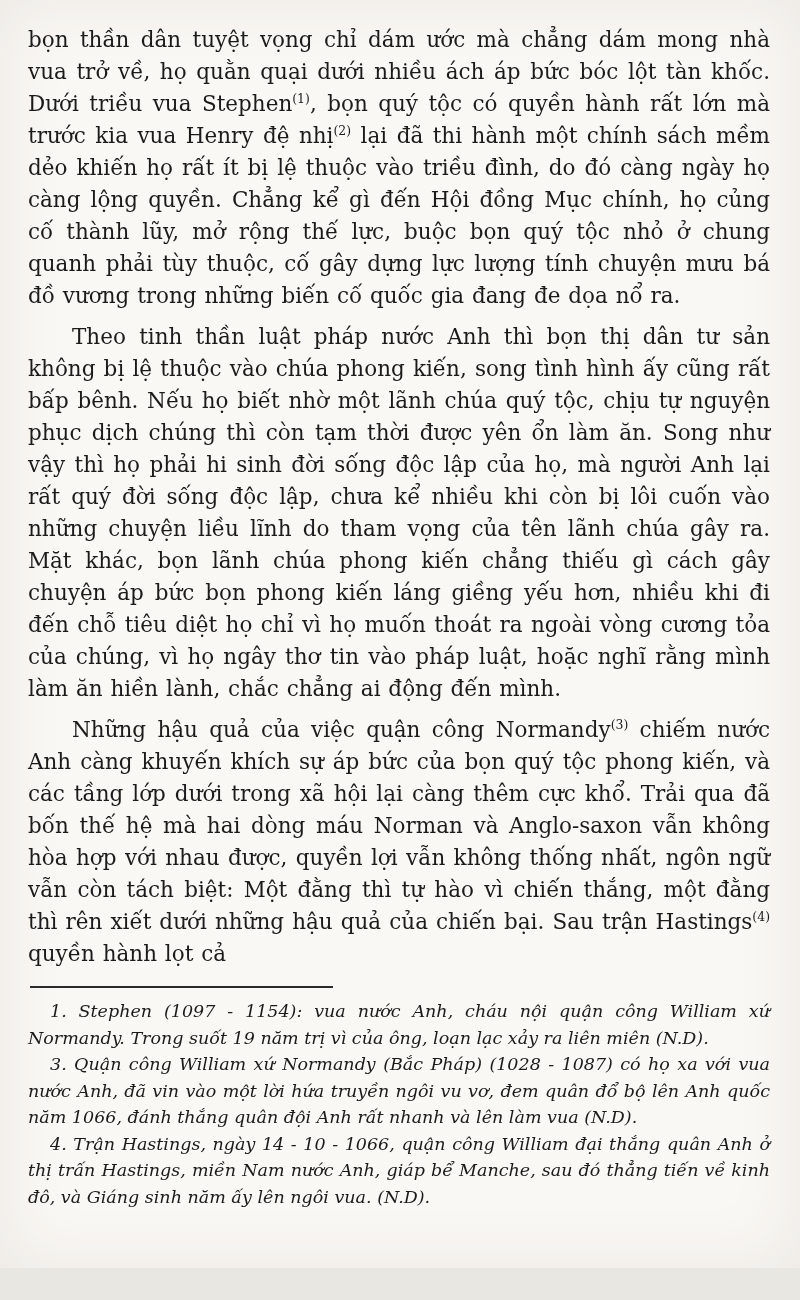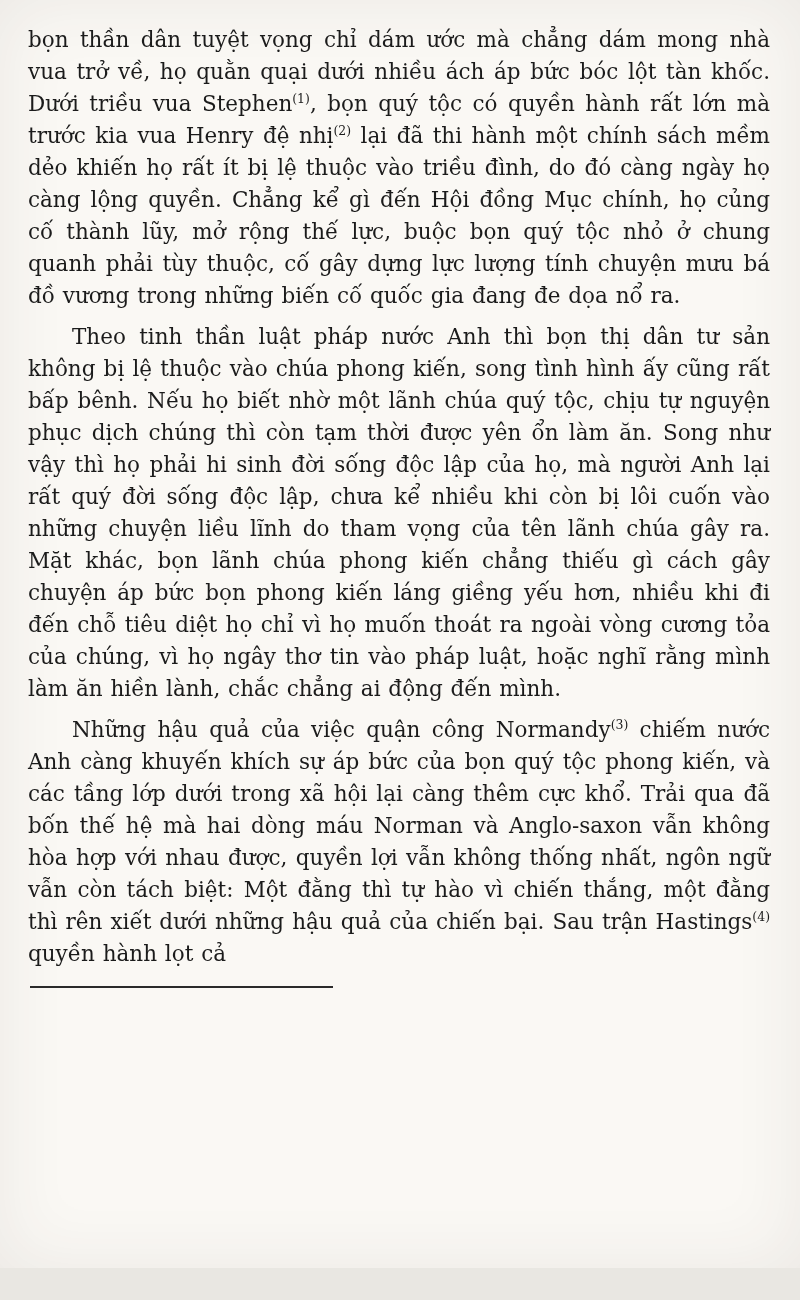--- a/index.html
+++ b/index.html
@@ -76,16 +76,19 @@
 
   <div class="body-text">
     <p class="no-indent">bọn thần dân tuyệt vọng chỉ dám ước mà chẳng dám mong nhà vua trở về, họ quằn quại dưới nhiều ách áp bức bóc lột tàn khốc. Dưới triều vua Stephen<sup>(1)</sup>, bọn quý tộc có quyền hành rất lớn mà trước kia vua Henry đệ nhị<sup>(2)</sup> lại đã thi hành một chính sách mềm dẻo khiến họ rất ít bị lệ thuộc vào triều đình, do đó càng ngày họ càng lộng quyền. Chẳng kể gì đến Hội đồng Mục chính, họ củng cố thành lũy, mở rộng thế lực, buộc bọn quý tộc nhỏ ở chung quanh phải tùy thuộc, cố gây dựng lực lượng tính chuyện mưu bá đồ vương trong những biến cố quốc gia đang đe dọa nổ ra.</p>
     <p>Theo tinh thần luật pháp nước Anh thì bọn thị dân tư sản không bị lệ thuộc vào chúa phong kiến, song tình hình ấy cũng rất bấp bênh. Nếu họ biết nhờ một lãnh chúa quý tộc, chịu tự nguyện phục dịch chúng thì còn tạm thời được yên ổn làm ăn. Song như vậy thì họ phải hi sinh đời sống độc lập của họ, mà người Anh lại rất quý đời sống độc lập, chưa kể nhiều khi còn bị lôi cuốn vào những chuyện liều lĩnh do tham vọng của tên lãnh chúa gây ra. Mặt khác, bọn lãnh chúa phong kiến chẳng thiếu gì cách gây chuyện áp bức bọn phong kiến láng giềng yếu hơn, nhiều khi đi đến chỗ tiêu diệt họ chỉ vì họ muốn thoát ra ngoài vòng cương tỏa của chúng, vì họ ngây thơ tin vào pháp luật, hoặc nghĩ rằng mình làm ăn hiền lành, chắc chẳng ai động đến mình.</p>
     <p>Những hậu quả của việc quận công Normandy<sup>(3)</sup> chiếm nước Anh càng khuyến khích sự áp bức của bọn quý tộc phong kiến, và các tầng lớp dưới trong xã hội lại càng thêm cực khổ. Trải qua đã bốn thế hệ mà hai dòng máu Norman và Anglo-saxon vẫn không hòa hợp với nhau được, quyền lợi vẫn không thống nhất, ngôn ngữ vẫn còn tách biệt: Một đằng thì tự hào vì chiến thắng, một đằng thì rên xiết dưới những hậu quả của chiến bại. Sau trận Hastings<sup>(4)</sup> quyền hành lọt cả</p>
   </div>
 
   <hr class="footnote-rule">
 
   <div class="footnotes">
+    <p>1. Stephen (1097 - 1154): vua nước Anh, cháu nội quận công William xứ Normandy. Trong suốt 19 năm trị vì của ông, loạn lạc xảy ra liên miên (N.D).</p>
+    <p>3. Quận công William xứ Normandy (Bắc Pháp) (1028 - 1087) có họ xa với vua nước Anh, đã vin vào một lời hứa truyền ngôi vu vơ, đem quân đổ bộ lên Anh quốc năm 1066, đánh thắng quân đội Anh rất nhanh và lên làm vua (N.D).</p>
+    <p>4. Trận Hastings, ngày 14 - 10 - 1066, quận công William đại thắng quân Anh ở thị trấn Hastings, miền Nam nước Anh, giáp bể Manche, sau đó thẳng tiến về kinh đô, và Giáng sinh năm ấy lên ngôi vua. (N.D).</p>
   </div>
 
 
 </div>
 
 </body></html>

